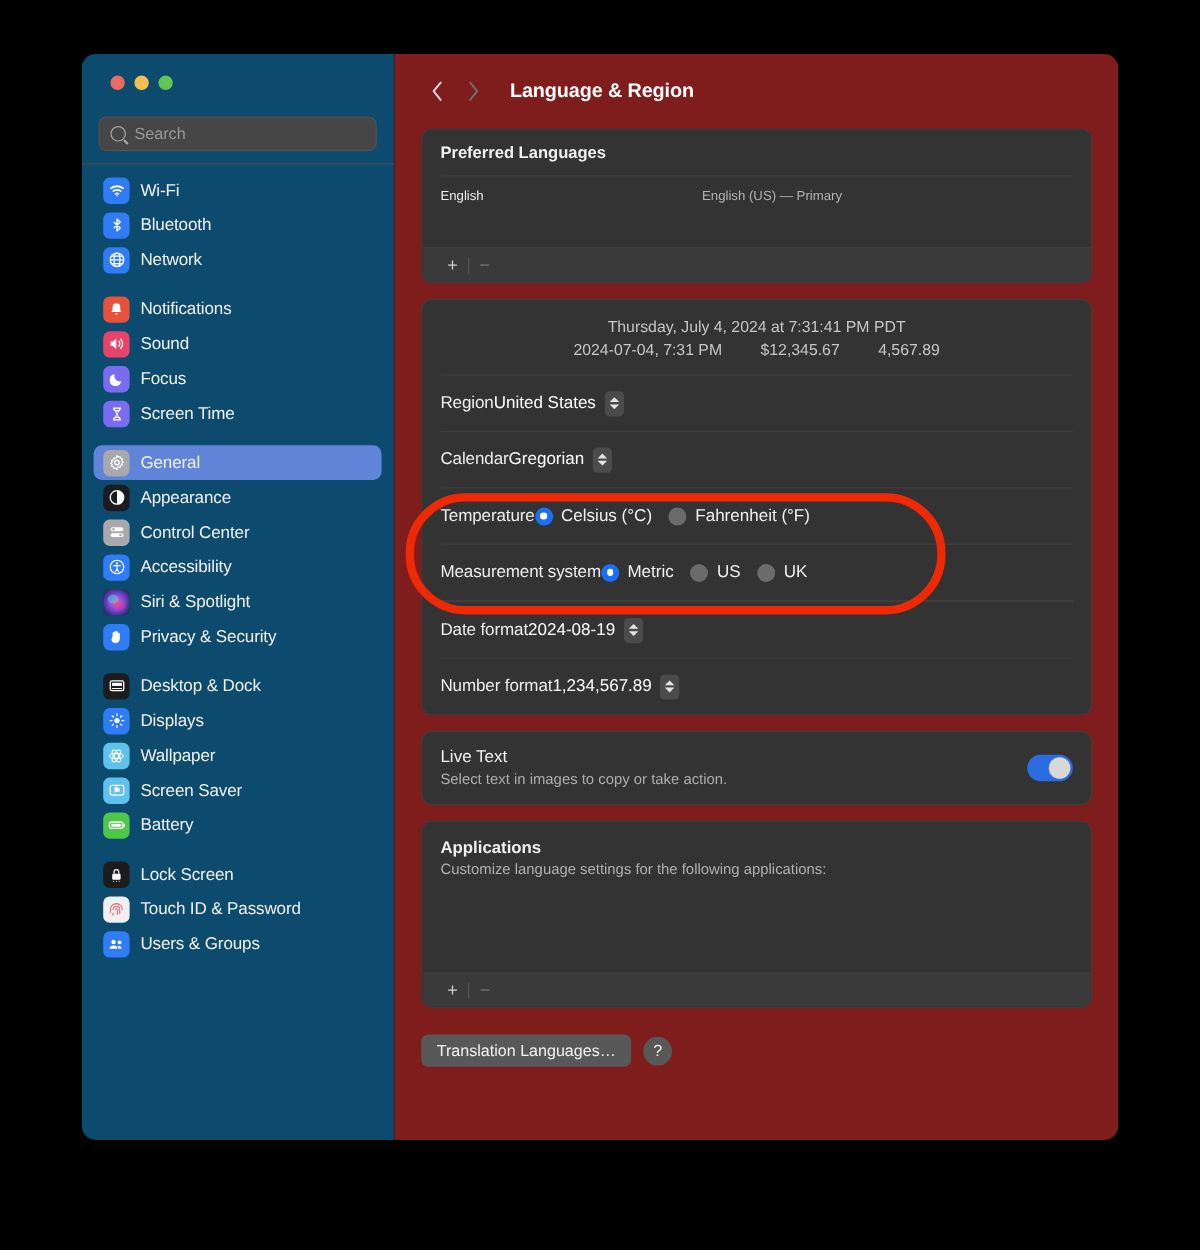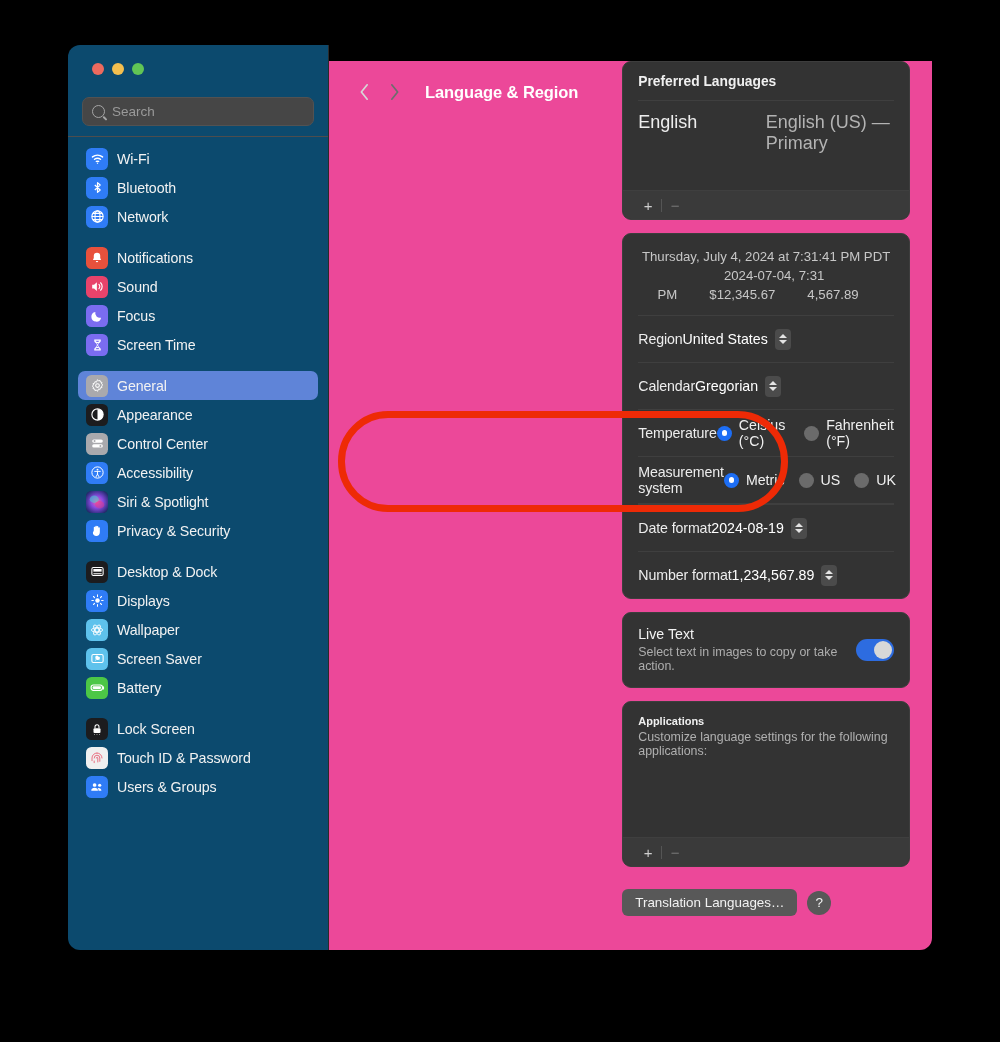--- a/index.html
+++ b/index.html
@@ -102,25 +102,24 @@
     justify-content: center;
     font-size: 12px;
     color: #fff;
     overflow: hidden;
   }
   .ic svg { display: block; }
 
   
   .main {
     flex: 1;
-    background: #ec4899;
-    display: flex;
-    flex-direction: row;
+    background: #7f1d1d;
+    display: flex;
+    flex-direction: column;
     position: relative;
-    margin-top: 16px;
   }
   .topbar {
     height: 62px;
     display: flex;
     align-items: center;
     padding: 0 22px;
     gap: 4px;
     flex: 0 0 auto;
   }
   .navbtn {
@@ -152,22 +151,23 @@
   .card-title {
     font-size: 13.8px;
     font-weight: bold;
     color: #f0f0f0;
     padding: 12px 15px 11px 15px;
   }
   .rowdiv { height: 1px; background: #3f3f3f; margin: 0 15px; }
   .lang-row {
     display: flex;
     padding: 11px 15px 10px 15px;
-    font-size: 18px;
+    font-size: 11px;
     color: #ededed;
+    gap: 28px;
   }
   .lang-name { width: 190px; }
   .lang-detail { color: #b3b3b3; }
   .lang-space { height: 26px; }
   .addbar {
     height: 29px;
     background: #3a3a3a;
     border-top: 1px solid #3f3f3f;
     display: flex;
     align-items: center;
@@ -266,21 +266,21 @@
   }
   .toggle::after {
     content: "";
     position: absolute;
     width: 18px; height: 18px;
     border-radius: 50%;
     background: #d8d8d8;
     top: 2px; right: 2px;
   }
   .apps-head { padding: 13px 15px 3px 15px; }
-  .apps-title { font-size: 11px; font-weight: bold; color: #f0f0f0; }
+  .apps-title { font-size: 14px; font-weight: bold; color: #f0f0f0; }
   .apps-sub { font-size: 12.4px; color: #b0b0b0; margin-top: 3px; }
   .apps-body { height: 76px; }
   .footer {
     display: flex;
     justify-content: flex-start;
     align-items: center;
     gap: 10px;
     padding: 9px 22px 0 0;
   }
   .btn {

